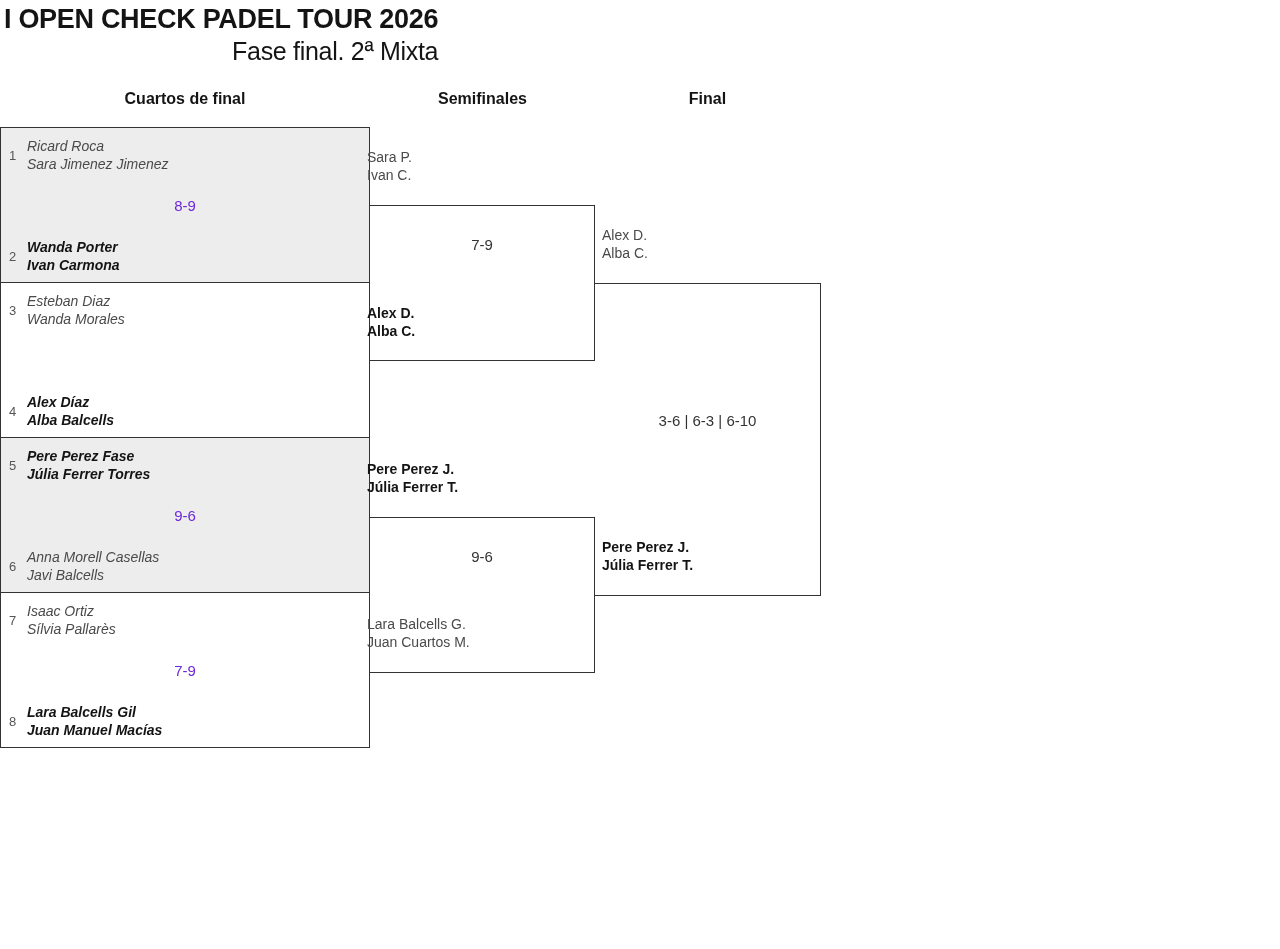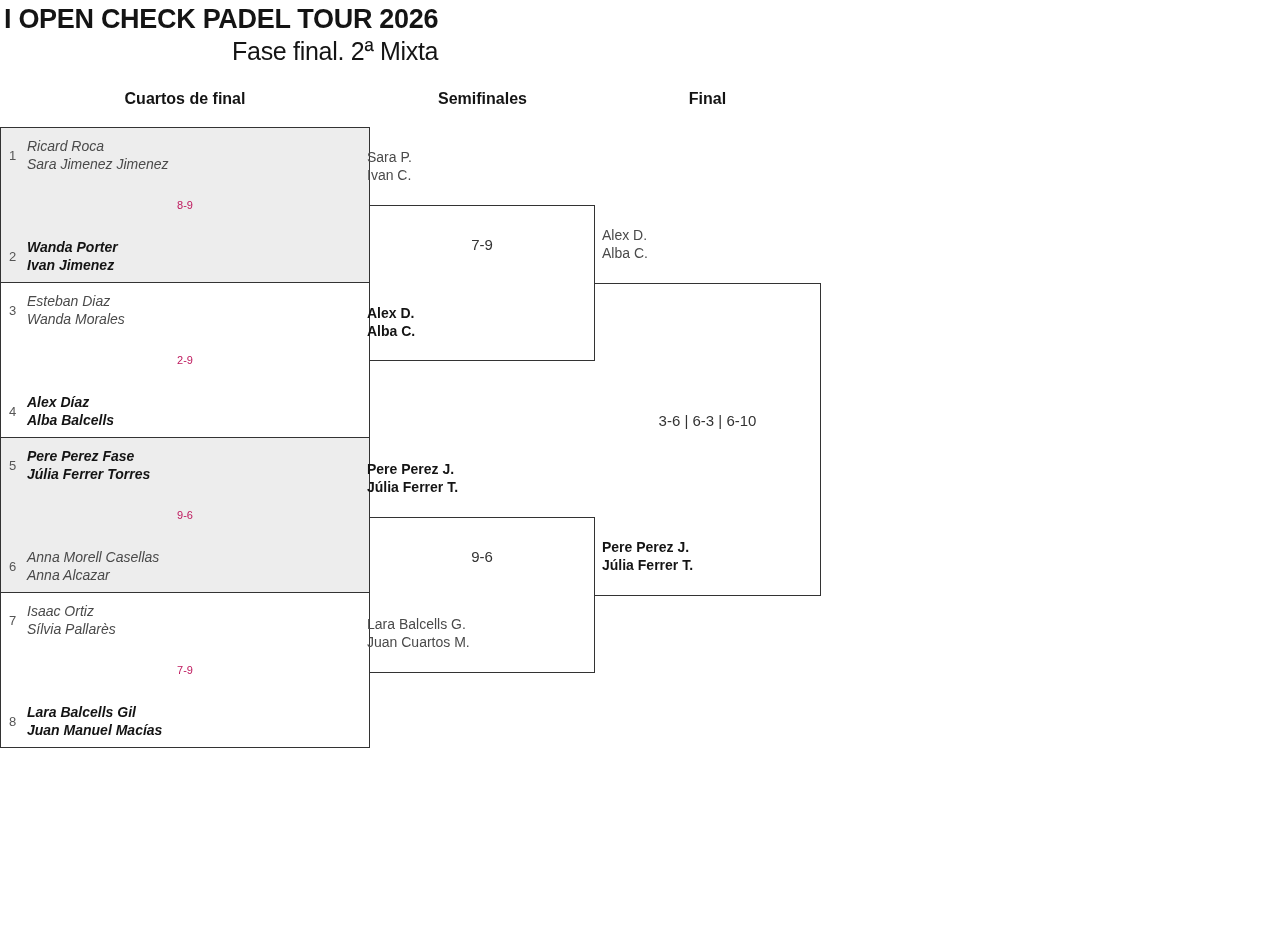--- a/index.html
+++ b/index.html
@@ -26,21 +26,21 @@
   .qf-match{position:relative;flex:1;border-bottom:1px solid #333;}
   .qf-match:last-child{border-bottom:none;}
   .qf-match.shaded{background:#ededed;}
 
   .qf-team{position:absolute;left:8px;display:flex;align-items:center;gap:6px;}
   .qf-team.pos-top{top:9px;}
   .qf-team.pos-bottom{bottom:8px;}
   .seed{min-width:12px;font-size:13px;color:#555;text-align:left;}
   .names{font-size:14px;line-height:18px;color:#4a4a4a;font-style:italic;}
   .winner .names{font-weight:700;color:#141414;}
-  .qf-score{position:absolute;left:0;right:0;top:50%;transform:translateY(-50%);text-align:center;font-size:11px;color:#be185d;}
+  .qf-score{position:absolute;left:0;right:0;top:50%;transform:translateY(-50%);text-align:center;font-size:15px;color:#6d28d9;}
 
   
   .sf-box{position:absolute;left:369px;width:226px;height:156px;border:1px solid #333;box-sizing:border-box;background:transparent;}
   .sf1-box{top:205px;}
   .sf2-box{top:517px;}
   .final-box{position:absolute;left:594px;top:283px;width:227px;height:313px;border:1px solid #333;border-left:none;box-sizing:border-box;}
 
   .float-team{position:absolute;font-size:14px;line-height:18px;color:#4a4a4a;}
   .float-team.winner{font-weight:700;color:#141414;}
   .float-score{position:absolute;text-align:center;font-size:15px;color:#333;}
@@ -83,45 +83,44 @@
   <div class="qf-column">
 
     <div class="qf-match shaded">
       <div class="qf-team pos-top loser">
         <span class="seed">1</span>
         <span class="names"><span>Ricard Roca</span><br><span>Sara Jimenez Jimenez</span></span>
       </div>
       <div class="qf-score">8-9</div>
       <div class="qf-team pos-bottom winner">
         <span class="seed">2</span>
-        <span class="names"><span>Wanda Porter</span><br><span>Ivan Jimenez</span></span>
+        <span class="names"><span>Wanda Porter</span><br><span>Ivan Carmona</span></span>
       </div>
     </div>
 
     <div class="qf-match">
       <div class="qf-team pos-top loser">
         <span class="seed">3</span>
         <span class="names"><span>Esteban Diaz</span><br><span>Wanda Morales</span></span>
       </div>
-      <div class="qf-score">2-9</div>
       <div class="qf-team pos-bottom winner">
         <span class="seed">4</span>
         <span class="names"><span>Alex Díaz</span><br><span>Alba Balcells</span></span>
       </div>
     </div>
 
     <div class="qf-match shaded">
       <div class="qf-team pos-top winner">
         <span class="seed">5</span>
         <span class="names"><span>Pere Perez Fase</span><br><span>Júlia Ferrer Torres</span></span>
       </div>
       <div class="qf-score">9-6</div>
       <div class="qf-team pos-bottom loser">
         <span class="seed">6</span>
-        <span class="names"><span>Anna Morell Casellas</span><br><span>Anna Alcazar</span></span>
+        <span class="names"><span>Anna Morell Casellas</span><br><span>Javi Balcells</span></span>
       </div>
     </div>
 
     <div class="qf-match">
       <div class="qf-team pos-top loser">
         <span class="seed">7</span>
         <span class="names"><span>Isaac Ortiz</span><br><span>Sílvia Pallarès</span></span>
       </div>
       <div class="qf-score">7-9</div>
       <div class="qf-team pos-bottom winner">

